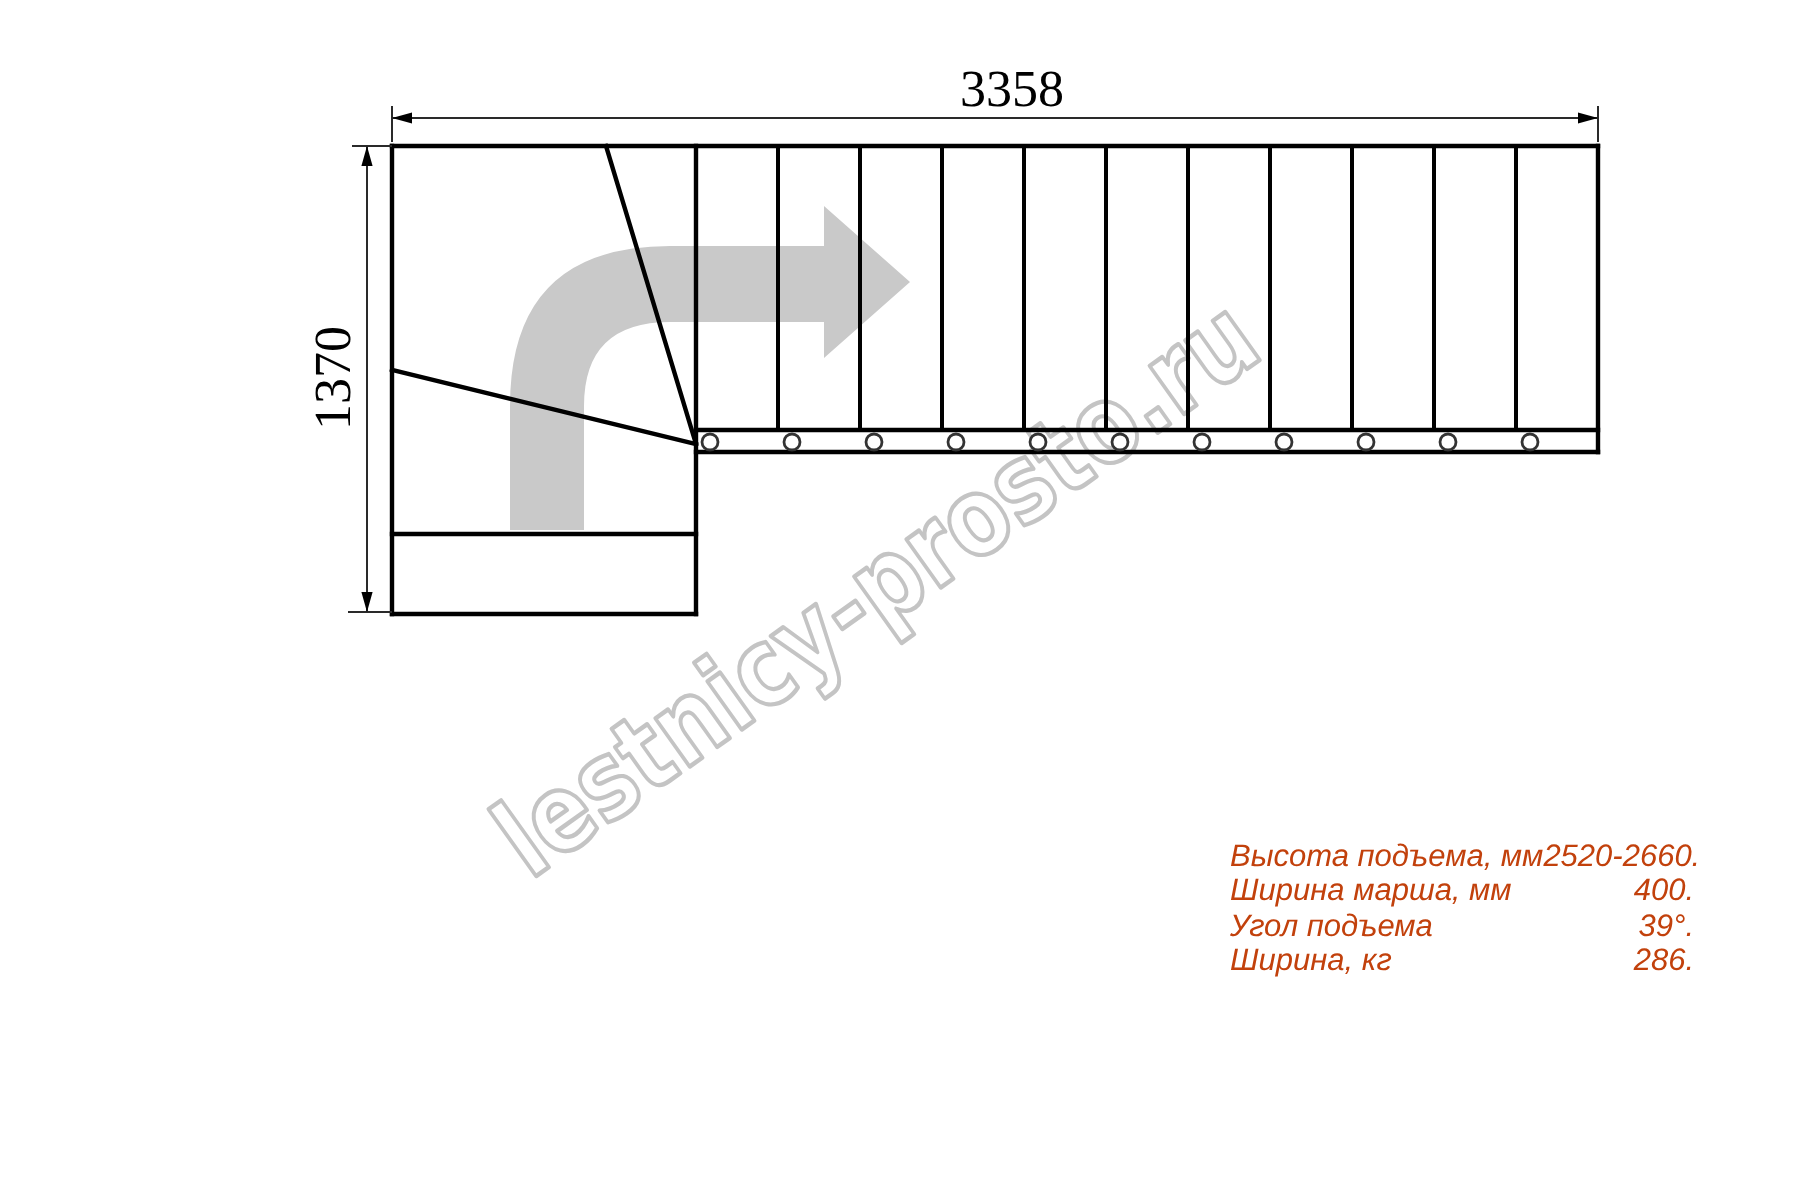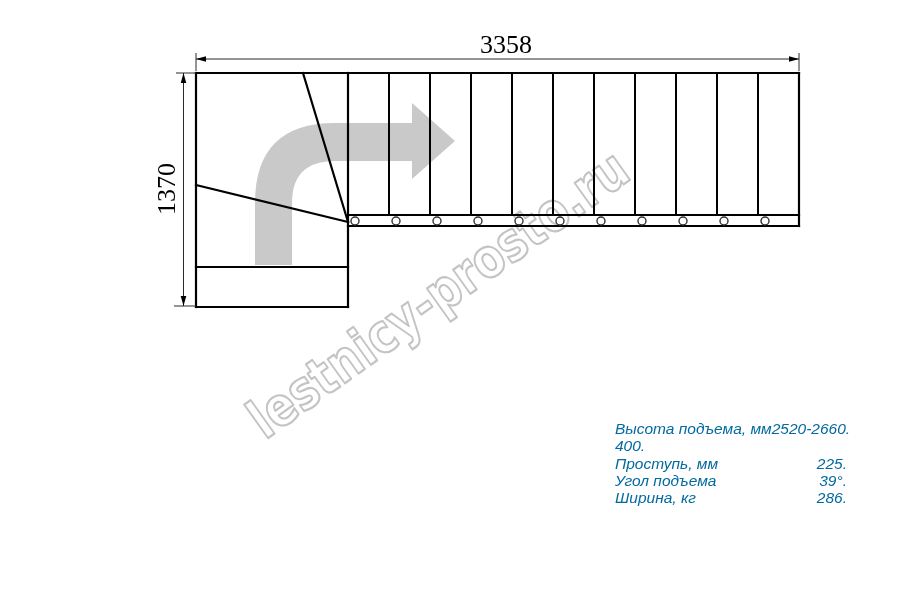--- a/index.html
+++ b/index.html
@@ -41,21 +41,21 @@
   .dir-arrow { stroke: none; }
 
   .specs {
     position: absolute;
     left: 615px;
     top: 420px;
     width: 232px;
     font-style: italic;
     font-size: 15.5px;
     line-height: 17.3px;
-    color: #0369a1;
+    color: #c2410c;
   }
   .specs-row {
     display: flex;
     justify-content: space-between;
     white-space: nowrap;
   }
   .specs-row .val { text-align: right; }
 </style>
 </head>
 <body>
@@ -136,25 +136,22 @@
       <text class="dim-text" transform="translate(175,189) rotate(-90)" text-anchor="middle">1370</text>
     </g>
   </svg>
 
   <div class="specs">
     <div class="specs-row">
       <span class="lbl">Высота подъема, мм</span>
       <span class="val">2520-2660.</span>
     </div>
     <div class="specs-row">
+      <span class="lbl">Ширина марша, мм</span>
       <span class="val">400.</span>
-    </div>
-    <div class="specs-row">
-      <span class="lbl">Проступь, мм</span>
-      <span class="val">225.</span>
     </div>
     <div class="specs-row">
       <span class="lbl">Угол подъема</span>
       <span class="val">39°.</span>
     </div>
     <div class="specs-row">
       <span class="lbl">Ширина, кг</span>
       <span class="val">286.</span>
     </div>
   </div>

